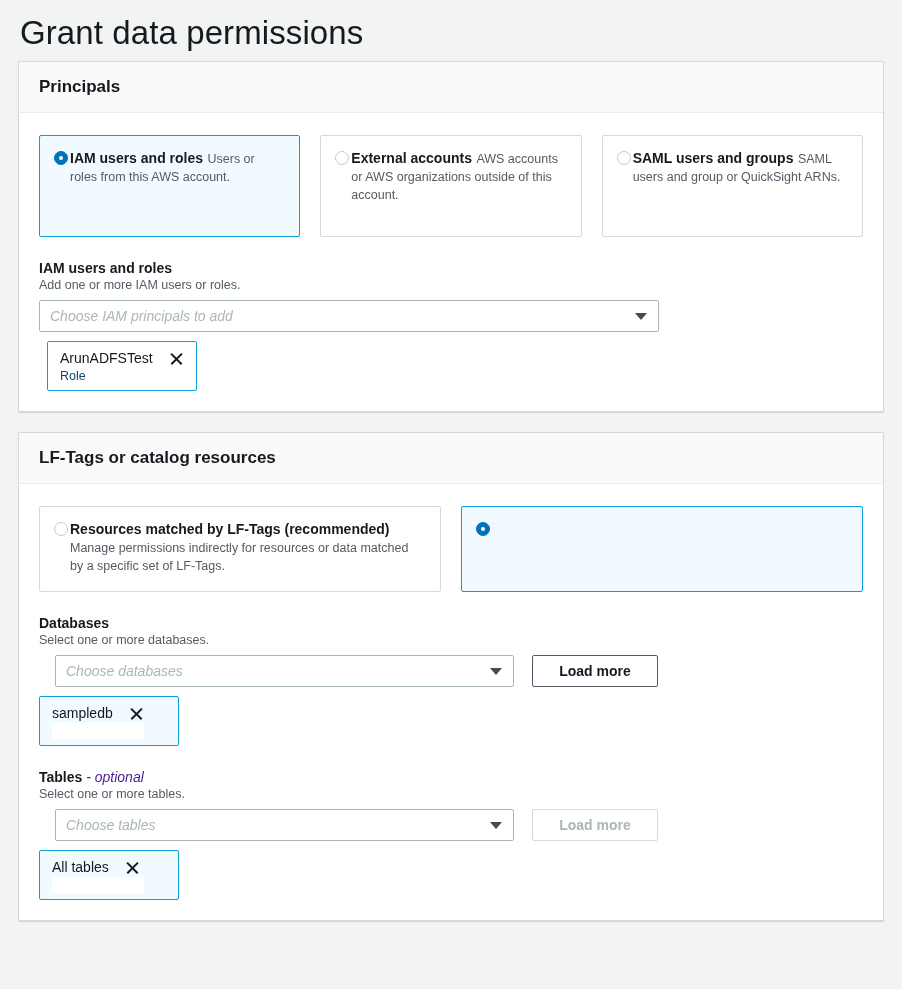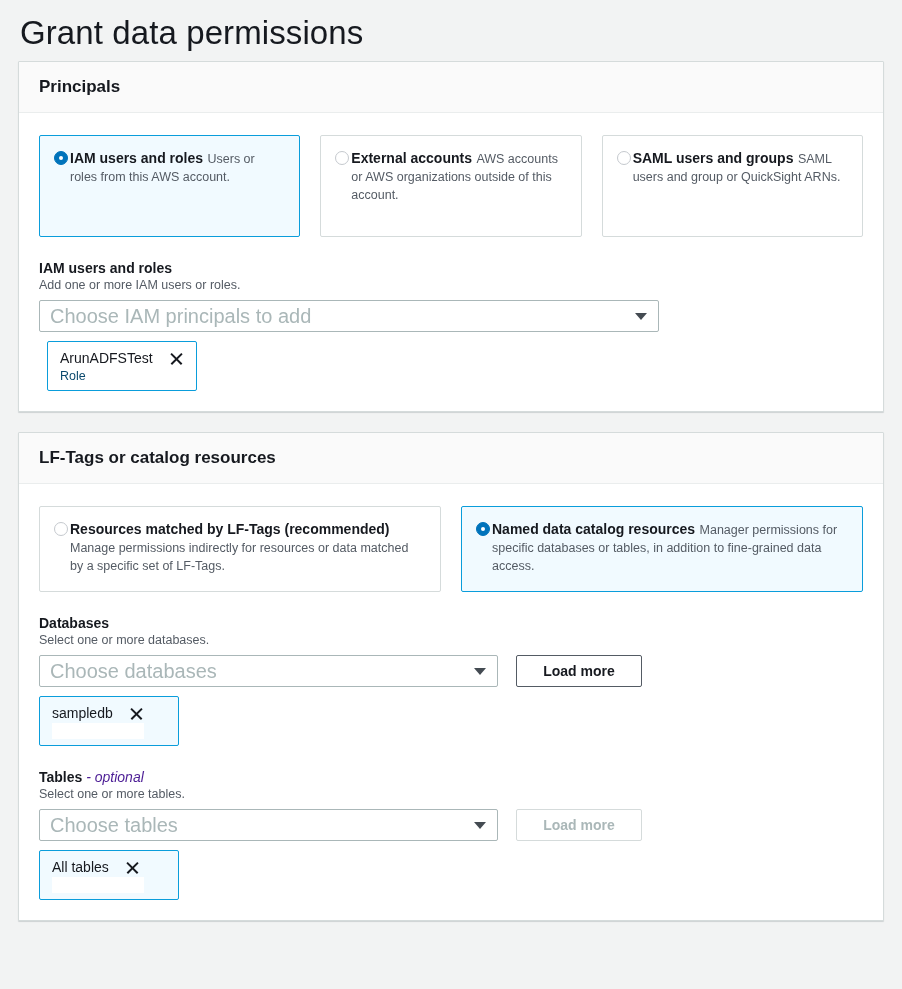--- a/index.html
+++ b/index.html
@@ -131,23 +131,24 @@
     height: 32px;
     border: 1px solid #aab7b8;
     border-radius: 2px;
     background: #ffffff;
     display: flex;
     align-items: center;
     padding: 0 30px 0 10px;
     cursor: pointer;
   }
   #select-principals { width: 620px; }
-  #select-databases, #select-tables { width: 459px; }
+  #select-databases, #select-tables { width: 459px; margin-left: 16px; }
   .select-placeholder {
-    font-size: 20px;
+    font-size: 14px;
+    font-style: italic;
     color: #aab7b8;
     white-space: nowrap;
     overflow: hidden;
   }
   .caret {
     position: absolute;
     right: 11px;
     top: 50%;
     margin-top: -3px;
     width: 0; height: 0;
@@ -297,24 +298,20 @@
         <div class="radio-card lf" id="card-lf-tags">
           <span class="radio-dot"></span>
           <span class="radio-texts">
             <span class="radio-title">Resources matched by LF-Tags (recommended)</span>
             <span class="radio-desc">Manage permissions indirectly for resources or data matched by a specific set of LF-Tags.</span>
           </span>
         </div>
 
         <div class="radio-card lf selected" id="card-named">
           <span class="radio-dot on"></span>
-          <span class="radio-texts">
-            <span class="radio-title">Named data catalog resources</span>
-            <span class="radio-desc">Manager permissions for specific databases or tables, in addition to fine-grained data access.</span>
-          </span>
         </div>
 
       </div>
 
       <div class="field-block">
         <div class="field-label">Databases</div>
         <div class="field-hint">Select one or more databases.</div>
 
         <div class="control-row">
           <div class="select-box" id="select-databases">

